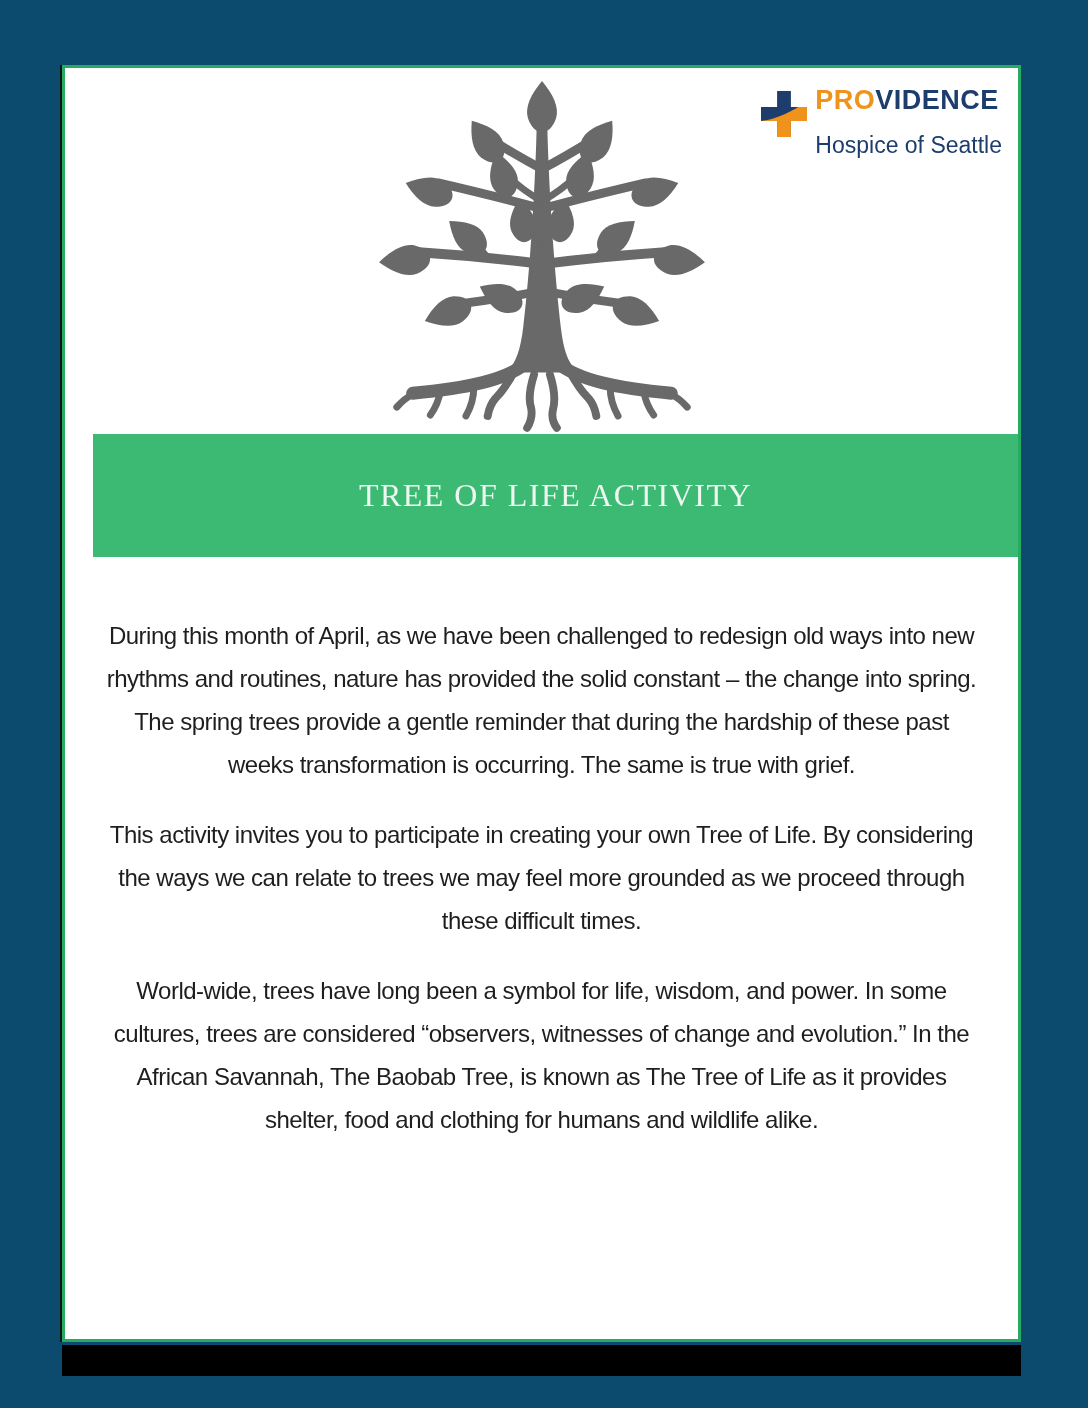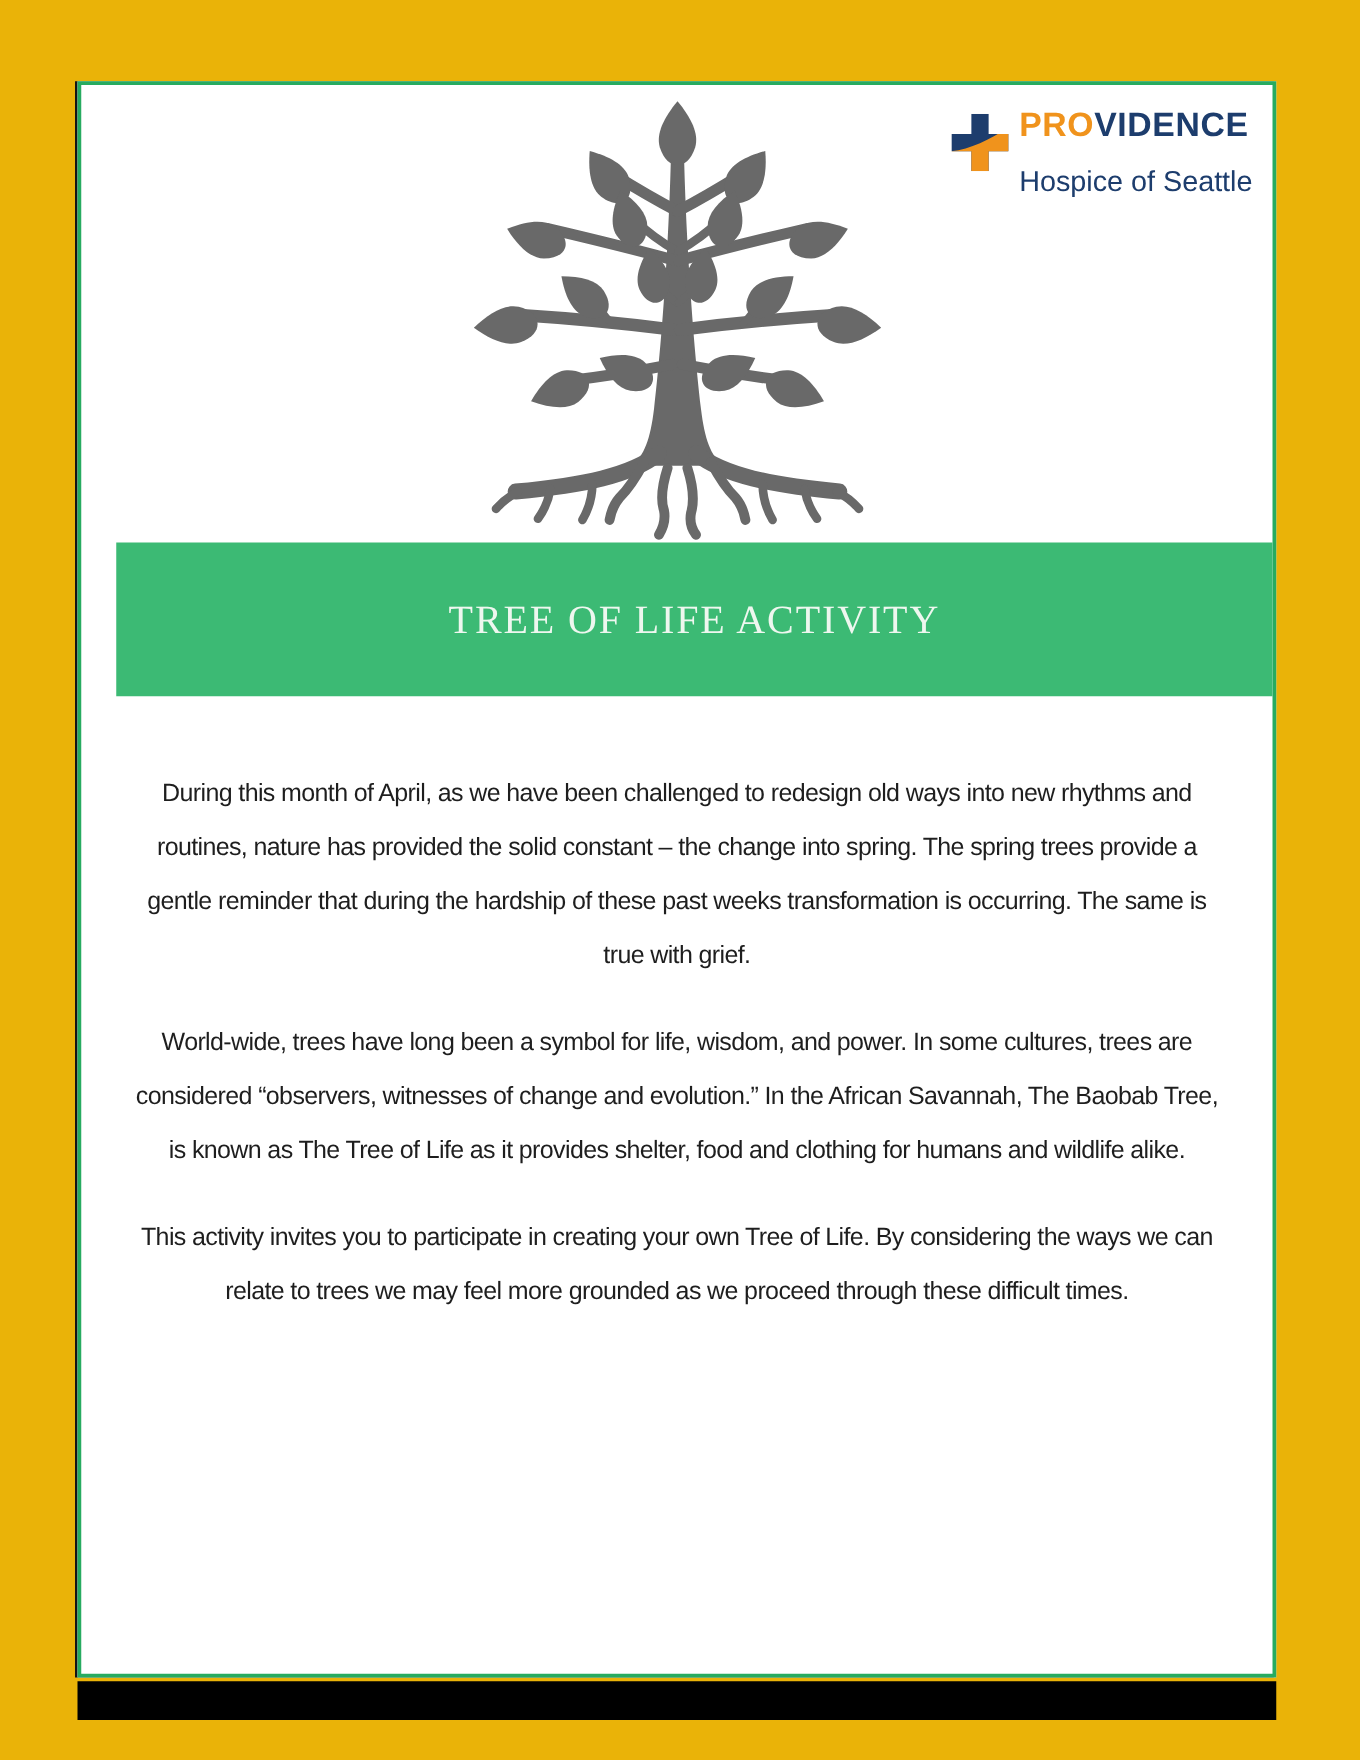--- a/index.html
+++ b/index.html
@@ -8,21 +8,21 @@
     background: #ffffff;
     width: 1088px;
     height: 1408px;
     font-family: "Liberation Sans", sans-serif;
     overflow: hidden;
   }
   .canvas {
     position: relative;
     width: 1088px;
     height: 1408px;
-    background: #eab308;
+    background: #0c4a6e;
   }
   .page {
     position: absolute;
     left: 62px;
     top: 65px;
     width: 953px;
     height: 1271px;
     background: #ffffff;
     border: 3px solid #27ab60;
     box-shadow: -2px 0 0 #141414;
@@ -80,21 +80,21 @@
     font-weight: normal;
     font-size: 32px;
     letter-spacing: 1.5px;
     color: #eef7ef;
   }
   .content {
     padding: 57px 40px 0 40px;
   }
   .content p {
     margin: 0 0 27px 0;
-    font-size: 20px;
+    font-size: 24px;
     letter-spacing: -0.5px;
     line-height: 43px;
     text-align: center;
     color: #1e1e1e;
   }
   .bottom-bar {
     position: absolute;
     left: 62px;
     top: 1345px;
     width: 959px;
@@ -188,20 +188,20 @@
         </div>
       </div>
     </div>
 
     <div class="banner">
       <h1>TREE OF LIFE ACTIVITY</h1>
     </div>
 
     <div class="content">
       <p>During this month of April, as we have been challenged to redesign old ways into new rhythms and routines, nature has provided the solid constant – the change into spring. The spring trees provide a gentle reminder that during the hardship of these past weeks transformation is occurring. The same is true with grief.</p>
+      <p>This activity invites you to participate in creating your own Tree of Life. By considering the ways we can relate to trees we may feel more grounded as we proceed through these difficult times.</p>
       <p>World-wide, trees have long been a symbol for life, wisdom, and power. In some cultures, trees are considered “observers, witnesses of change and evolution.” In the African Savannah, The Baobab Tree, is known as The Tree of Life as it provides shelter, food and clothing for humans and wildlife alike.</p>
-      <p>This activity invites you to participate in creating your own Tree of Life. By considering the ways we can relate to trees we may feel more grounded as we proceed through these difficult times.</p>
     </div>
 
   </div>
 
   <div class="bottom-bar"></div>
 </div>
 
 </body></html>

